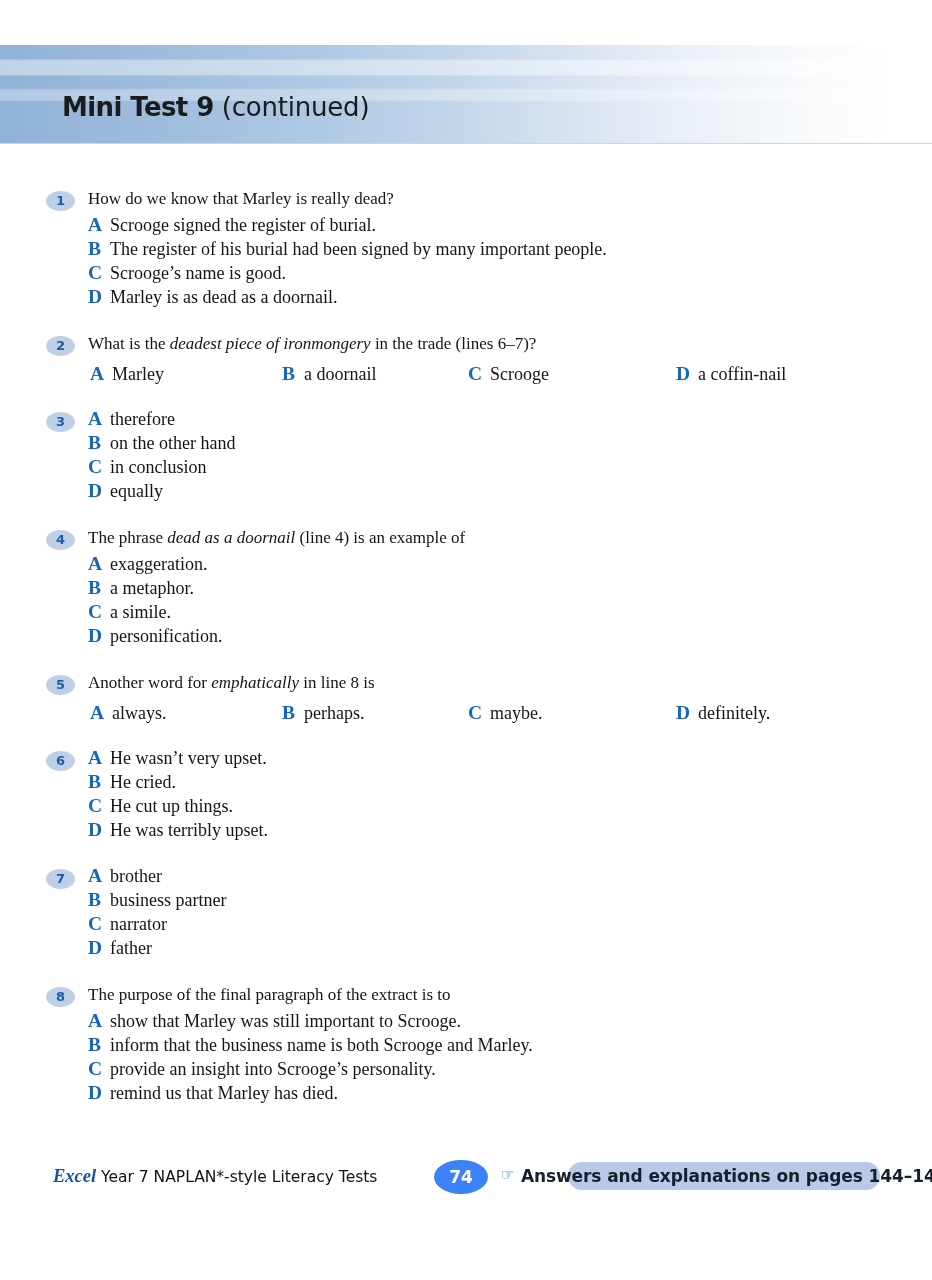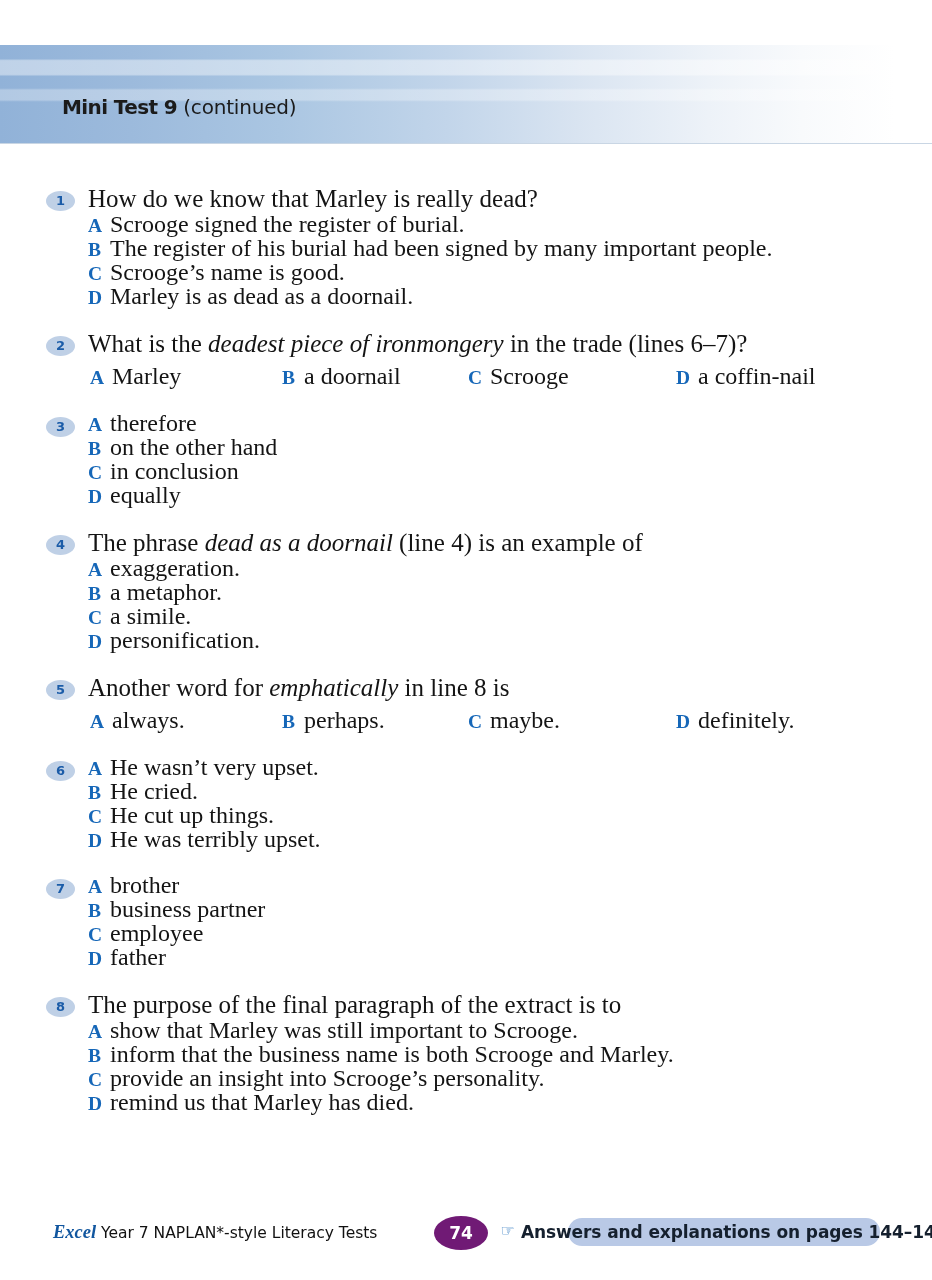--- a/index.html
+++ b/index.html
@@ -52,21 +52,21 @@
     top: 143px;
     width: 932px;
     height: 1px;
     background: #c9d6e4;
   }
   #page-title {
     position: absolute;
     left: 62px;
     top: 92px;
     font-family: "DejaVu Sans", "Liberation Sans", sans-serif;
-    font-size: 20px;
+    font-size: 26px;
     line-height: 30px;
     white-space: nowrap;
     color: #1b1b1b;
   }
   #page-title .strong {
     font-weight: bold;
     letter-spacing: -0.6px;
   }
   #page-title .light {
     font-weight: normal;
@@ -94,62 +94,62 @@
     border-radius: 50%;
     background: #bfd0e6;
     color: #1b5ca8;
     font-family: "DejaVu Sans", "Liberation Sans", sans-serif;
     font-size: 13px;
     font-weight: bold;
     line-height: 20px;
     text-align: center;
   }
   .q-stem {
-    font-size: 25px;
+    font-size: 17px;
     line-height: 26px;
     color: #141414;
   }
   .q-stem em { }
 
   .options { margin-top: 1px; }
   .opt-row {
     display: flex;
     align-items: baseline;
     line-height: 23px;
   }
   .opt-letter {
     font-family: "Liberation Serif", "DejaVu Serif", serif;
     font-weight: bold;
     color: #1667b8;
     font-size: 19.5px;
     width: 22px;
     flex: 0 0 22px;
   }
   .opt-text {
-    font-size: 24px;
+    font-size: 18px;
     color: #141414;
   }
 
   
   .options.horizontal {
     display: flex;
     margin-top: 6px;
     padding-left: 2px;
   }
   .options.horizontal .opt-cell {
     display: flex;
     align-items: baseline;
   }
   .options.horizontal .opt-cell:nth-child(1) { width: 192px; }
   .options.horizontal .opt-cell:nth-child(2) { width: 186px; }
   .options.horizontal .opt-cell:nth-child(3) { width: 208px; }
   .options.horizontal .opt-cell:nth-child(4) { width: 200px; }
 
   
-  #footer { position: absolute; left: 0; top: 1216px; width: 932px; height: 46px; }
+  #footer { position: absolute; left: 0; top: 1160px; width: 932px; height: 46px; }
   #footer-title {
     position: absolute;
     left: 53px;
     top: 6px;
     white-space: nowrap;
     font-family: "DejaVu Sans", "Liberation Sans", sans-serif;
     font-size: 15.5px;
     color: #111111;
   }
   #footer-brand {
@@ -159,21 +159,21 @@
     font-size: 18.5px;
     color: #11569f;
   }
   #page-number {
     position: absolute;
     left: 434px;
     top: 0px;
     width: 54px;
     height: 34px;
     border-radius: 50%;
-    background: #701a75;
+    background: #3b82f6;
     color: #ffffff;
     font-family: "DejaVu Sans", "Liberation Sans", sans-serif;
     font-size: 17px;
     font-weight: bold;
     line-height: 34px;
     text-align: center;
   }
   #answers-pill {
     position: absolute;
     left: 568px;
@@ -383,21 +383,21 @@
     <span class="opt-text">brother</span>
   </div>
 
   <div class="opt-row">
     <span class="opt-letter">B</span>
     <span class="opt-text">business partner</span>
   </div>
 
   <div class="opt-row">
     <span class="opt-letter">C</span>
-    <span class="opt-text">employee</span>
+    <span class="opt-text">narrator</span>
   </div>
 
   <div class="opt-row">
     <span class="opt-letter">D</span>
     <span class="opt-text">father</span>
   </div>
 </div>
   </div>
 
   <div class="question">

